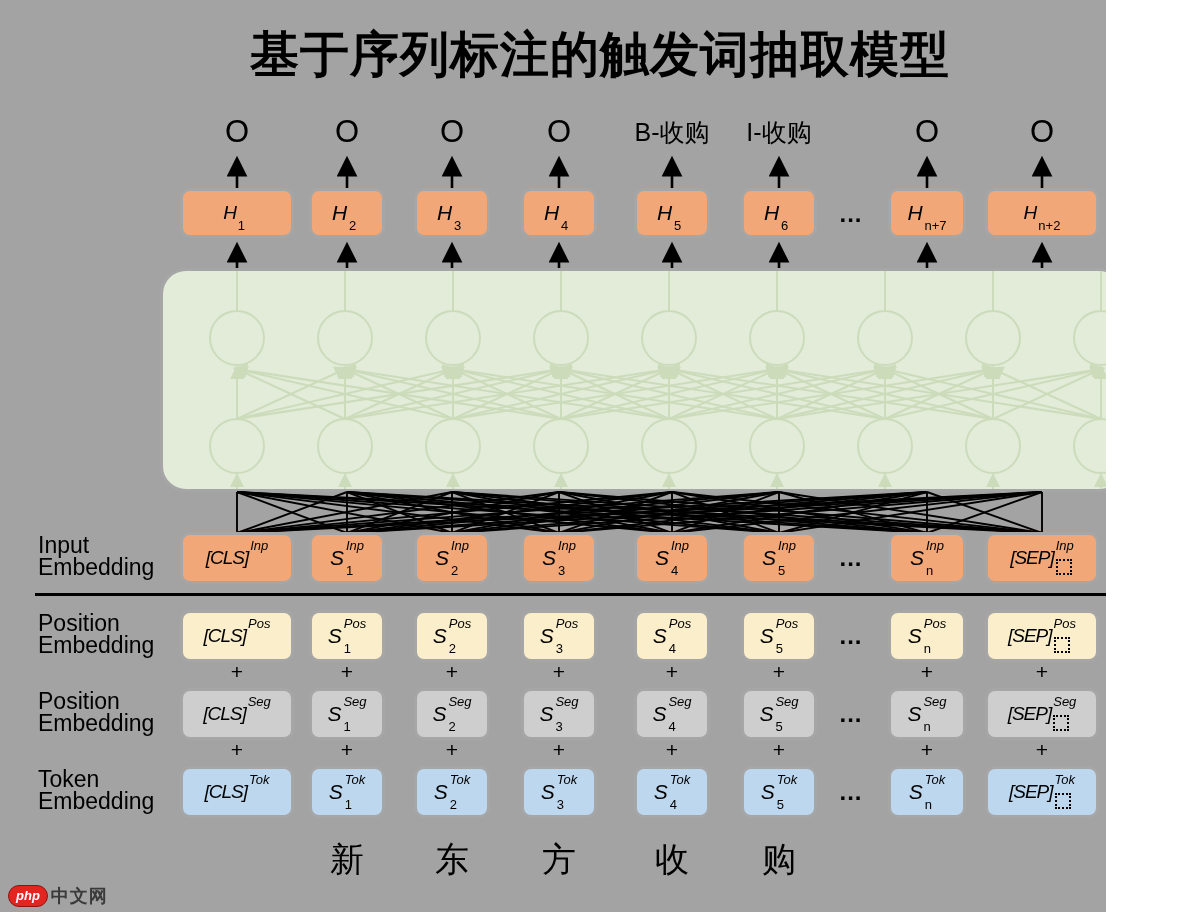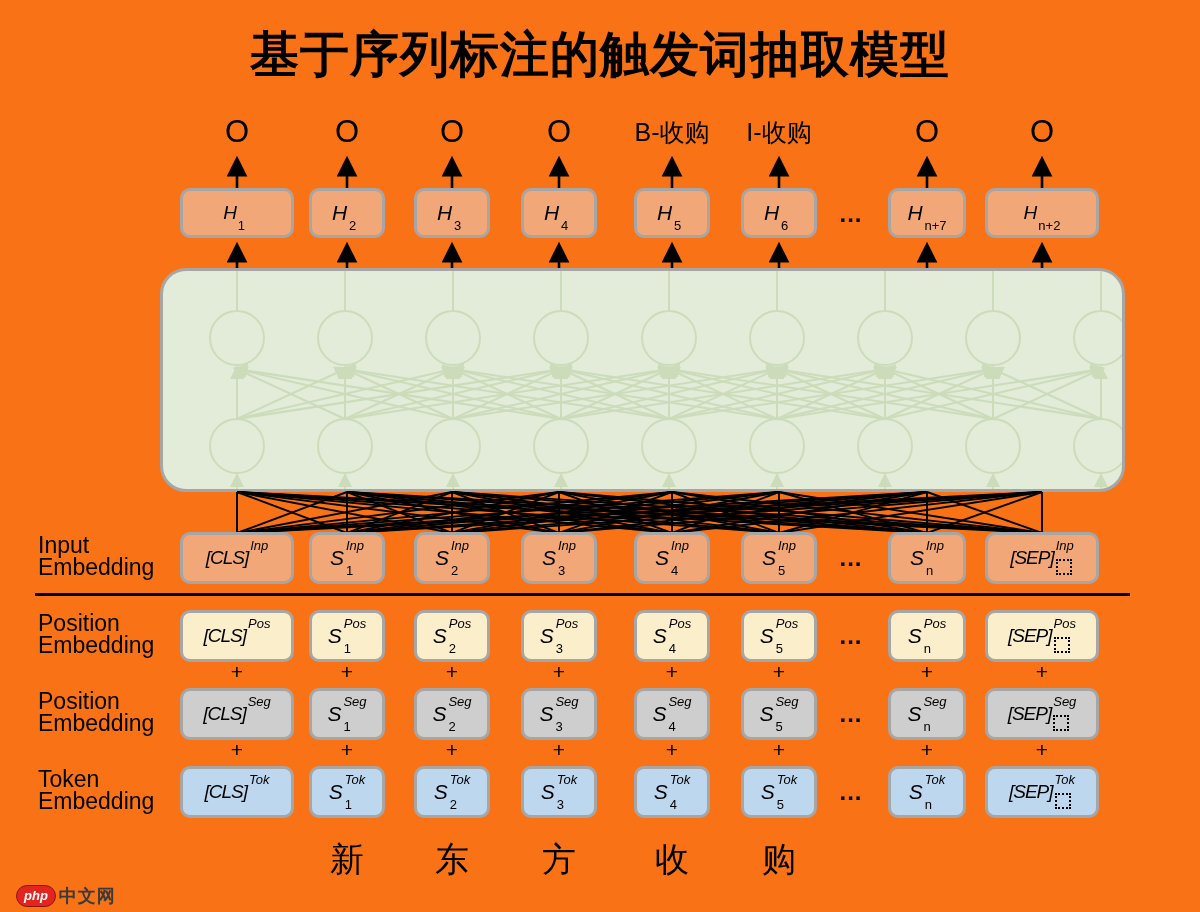--- a/index.html
+++ b/index.html
@@ -1,16 +1,16 @@
 <!DOCTYPE html>
 <html><head>
 <meta charset="utf-8">
 <style>
   html,body{margin:0;padding:0;background:#fff;}
-  .canvas{position:relative;width:1200px;height:912px;background:#f97316;overflow:hidden;
+  .canvas{position:relative;width:1106px;height:912px;background:#a3a3a3;overflow:hidden;
           font-family:"Liberation Sans", sans-serif;color:#000;}
 
   .title{position:absolute;top:22px;left:0;width:1200px;text-align:center;
          font-size:49px;font-weight:700;letter-spacing:1px;}
 
   
   .row{position:absolute;left:0;width:1200px;}
 
   
   .cell{position:absolute;top:0;height:50px;border:3px solid #a6a6a6;border-radius:10px;
@@ -54,21 +54,21 @@
   .sepline{position:absolute;left:35px;top:593px;width:1095px;height:3px;background:#000;}
 
   .rowlabel{position:absolute;left:38px;font-size:23px;line-height:22px;}
 
   .plus{position:absolute;transform:translateX(-50%);font-size:21px;line-height:24px;}
 
   .schar{position:absolute;transform:translateX(-50%);font-size:34px;line-height:46px;}
   .sphrase{position:absolute;left:797px;font-size:33px;line-height:46px;
            border-bottom:3px solid #000;padding-bottom:1px;}
 
-  .watermark{position:absolute;left:8px;top:884px;display:flex;align-items:center;margin-left:8px;}
+  .watermark{position:absolute;left:8px;top:884px;display:flex;align-items:center;}
   .wm-badge{background:#e2261f;color:#fff;font-size:13px;font-weight:700;font-style:italic;
             padding:2px 7px 3px 7px;border-radius:12px;border:1px solid #8e1410;}
   .wm-text{font-size:18px;font-weight:700;color:#3a3a3a;margin-left:3px;letter-spacing:1px;}
 </style>
 </head>
 <body>
 
 <div class="canvas">
 
   <div class="title">基于序列标注的触发词抽取模型</div>

